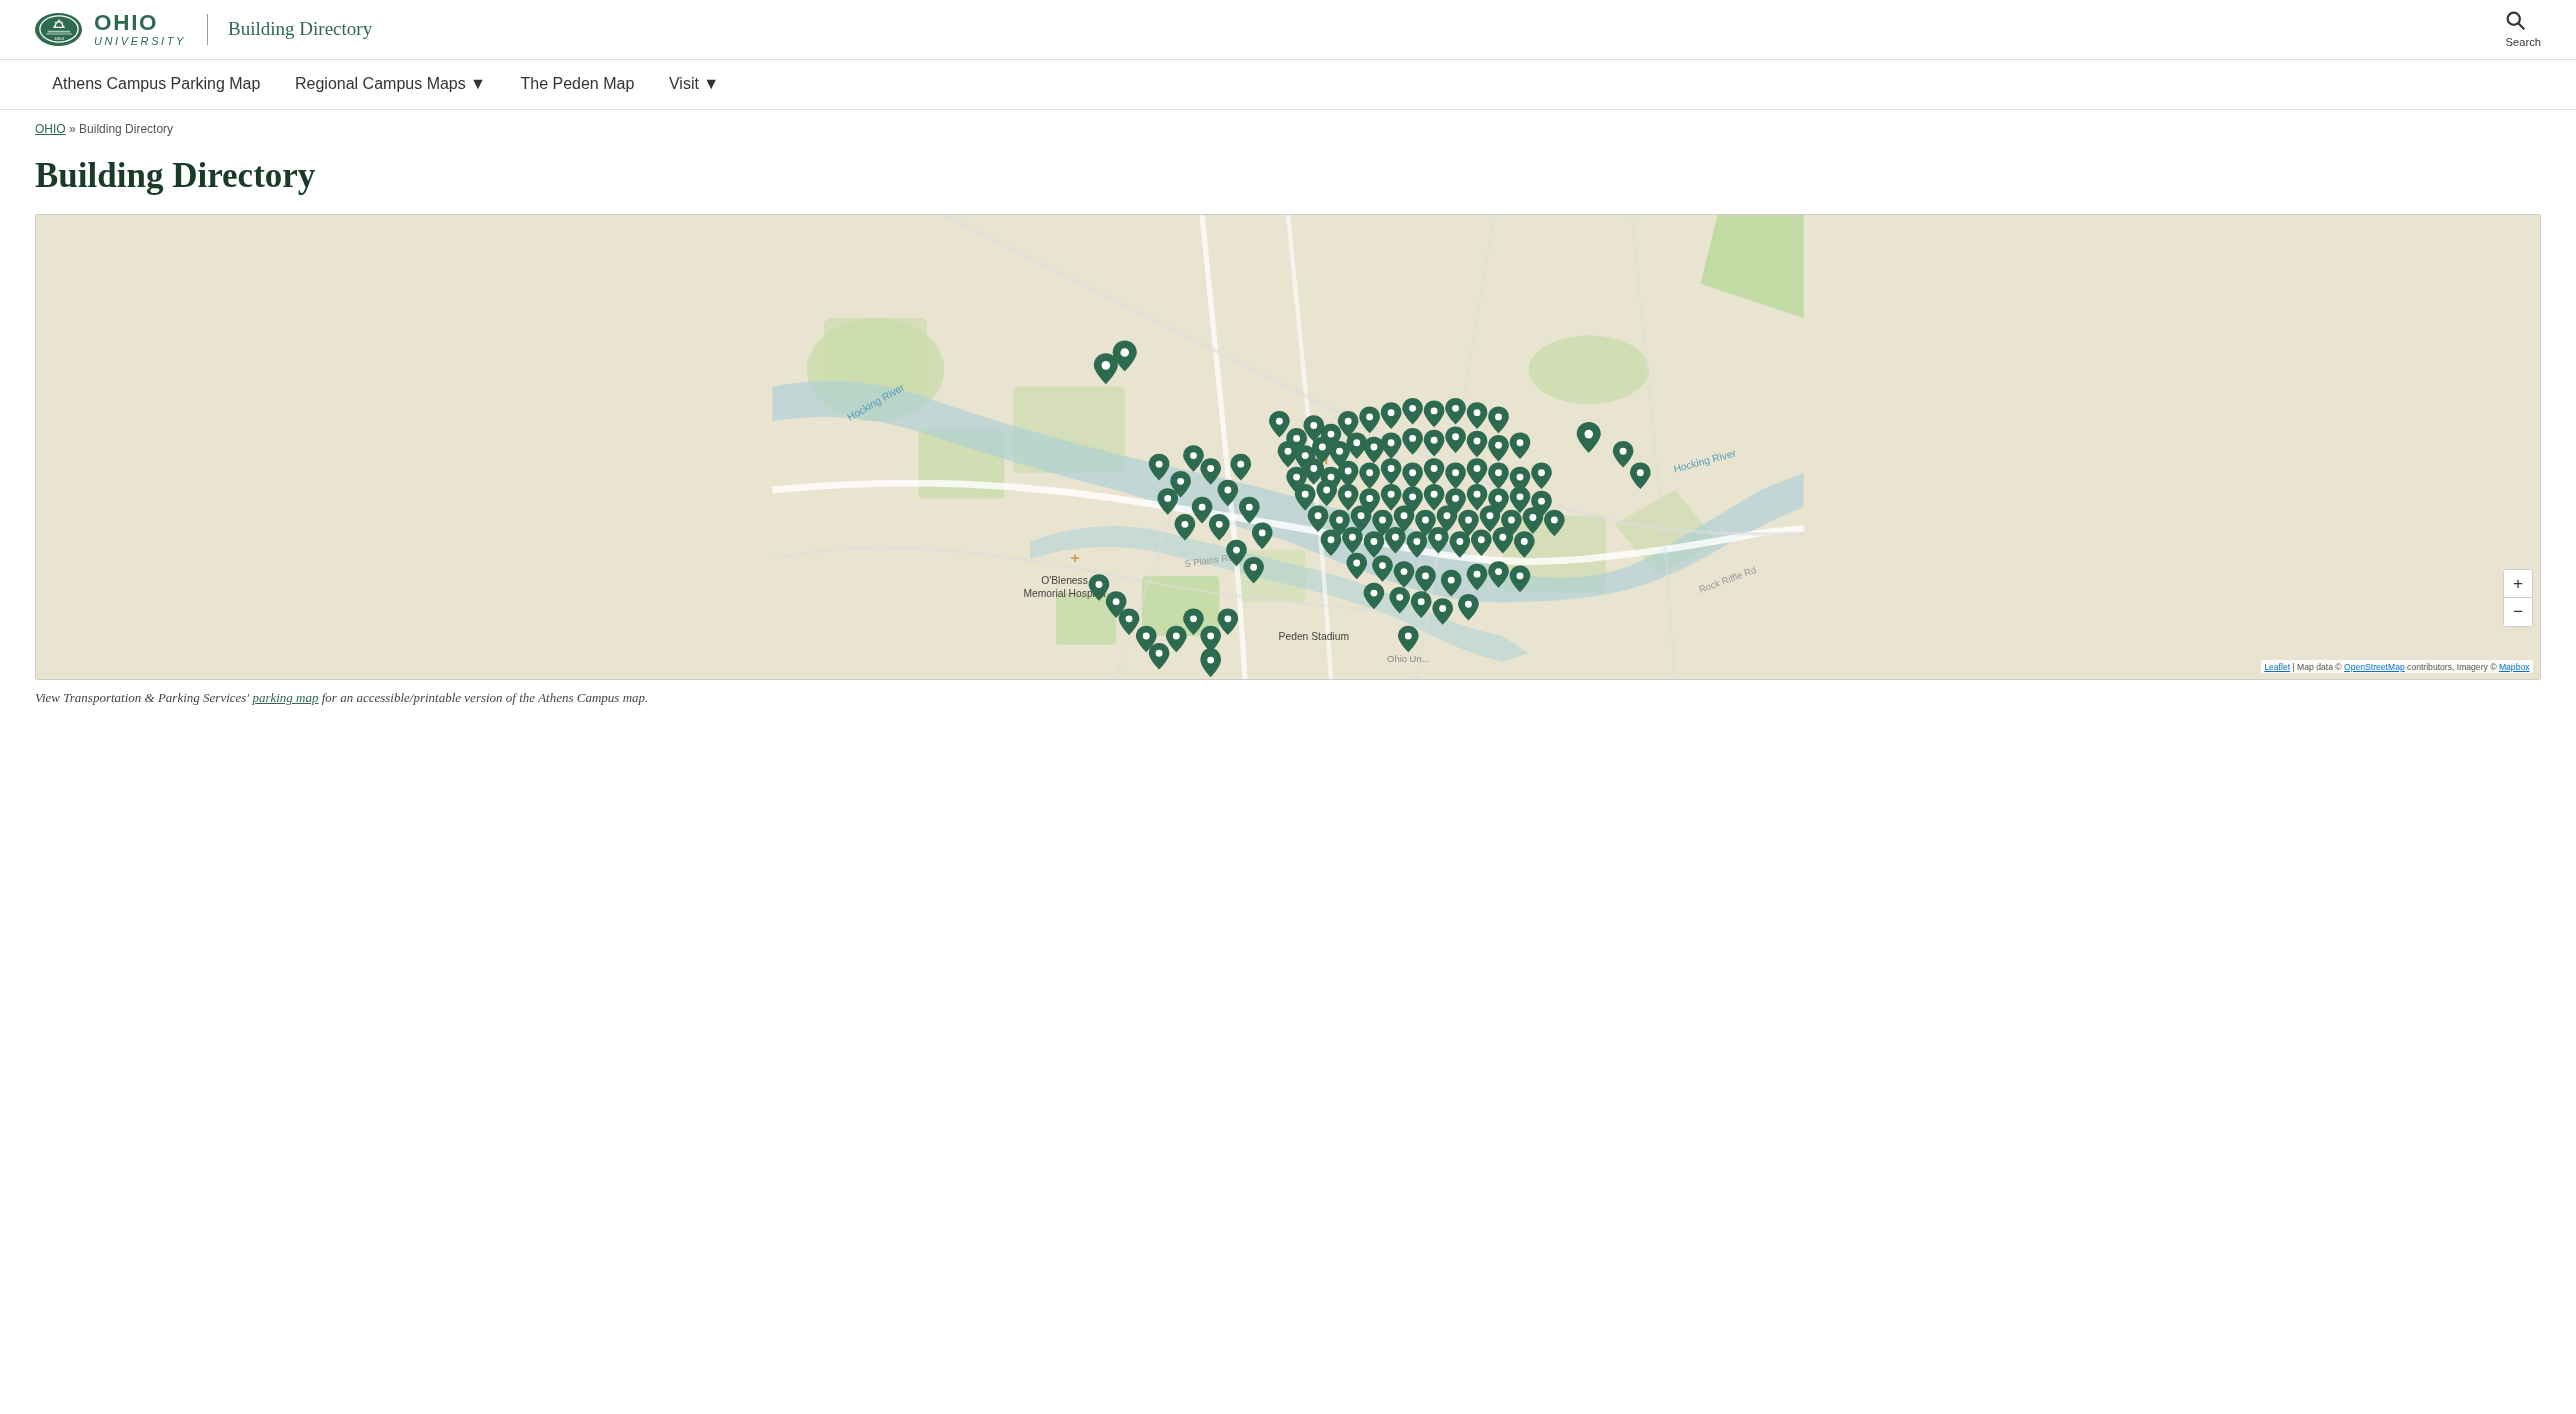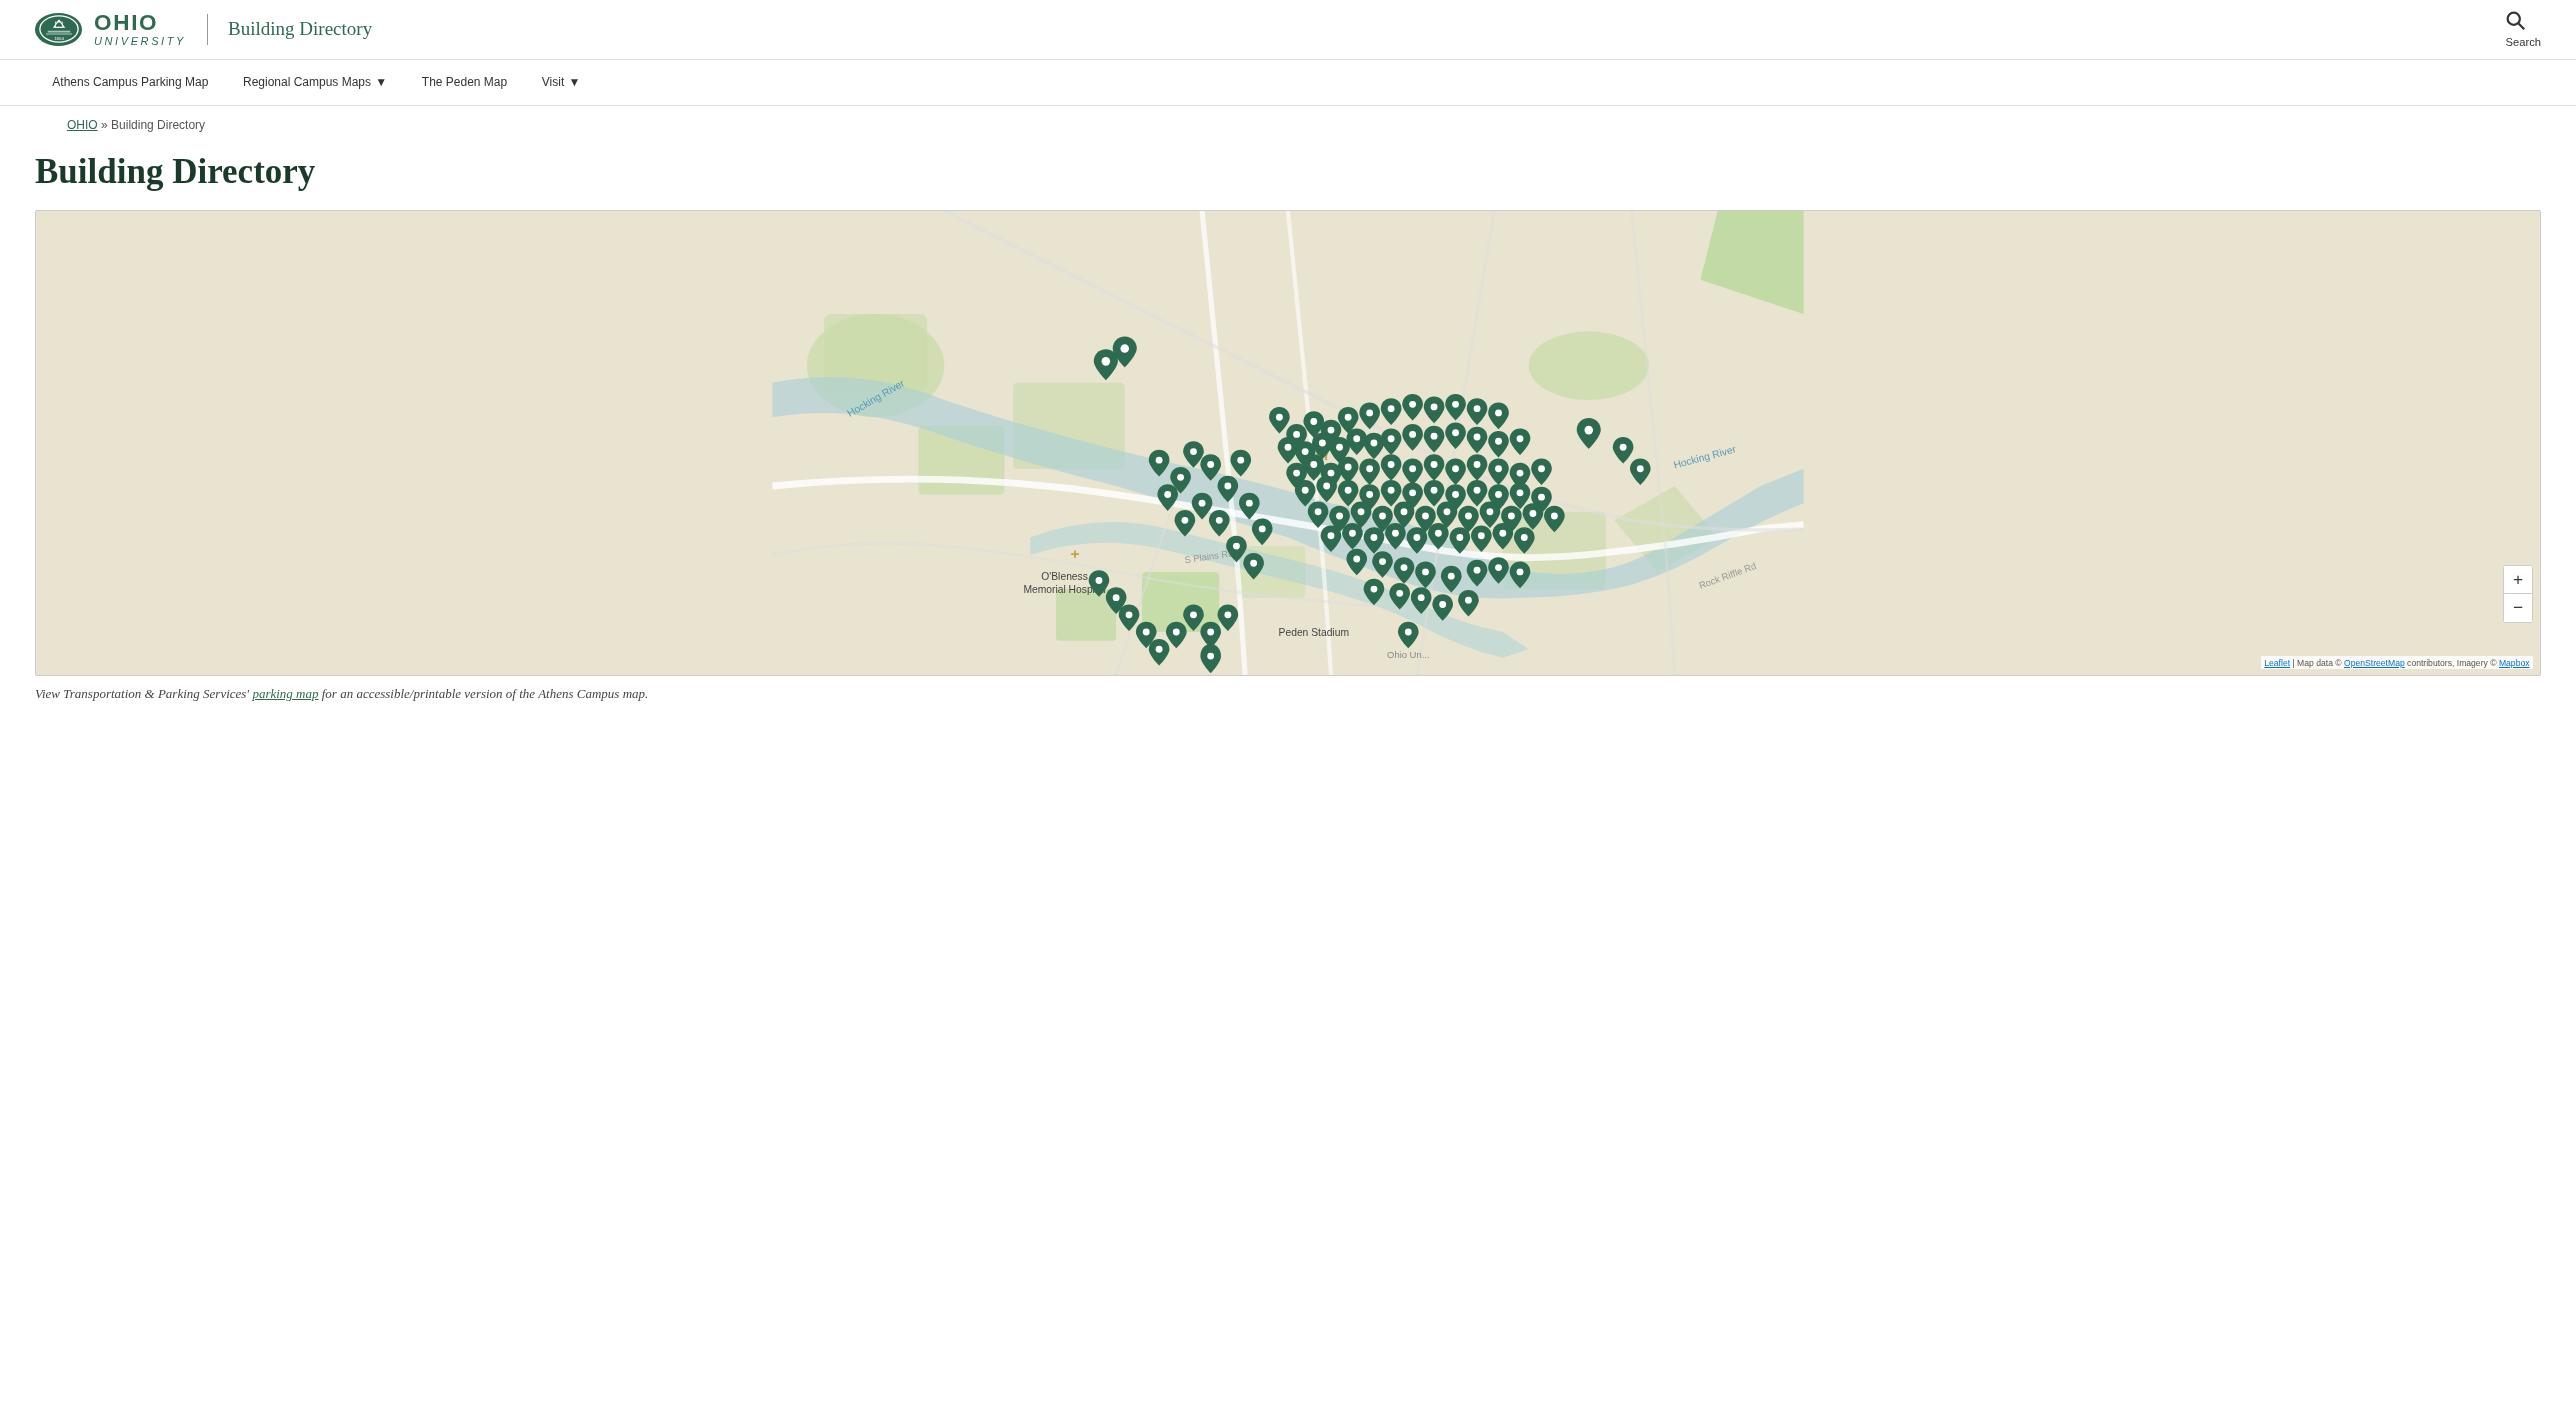--- a/index.html
+++ b/index.html
@@ -14,25 +14,25 @@
     .logo-ohio { font-size: 22.5px; font-weight: bold; color: #2d6a4f; letter-spacing: 1.7px; font-family: Arial, sans-serif; line-height: 1; }
     .logo-university { font-size: 11px; letter-spacing: 2.6px; color: #2d6a4f; font-family: Arial, sans-serif; font-style: italic; }
     .logo-divider { width: 0.9px; height: 31px; background: #999; margin: 0 8.6px; }
     .logo-dir { font-size: 19px; color: #2d6a4f; font-family: Georgia, serif; }
     .search-area { display: flex; flex-direction: column; align-items: center; cursor: pointer; }
     .search-icon-wrap { font-size: 19px; color: #333; }
     .search-label { font-size: 11.2px; color: #333; font-family: Arial, sans-serif; padding-left: 16px; }
 
     
     .nav { display: flex; align-items: center; padding: 0 35px; border-bottom: 1.7px solid #e0e0e0; gap: 0; }
-    .nav-item { padding: 15.5px 17.3px; font-size: 12px; color: #333; cursor: pointer; font-family: Arial, sans-serif; white-space: nowrap; text-decoration: none; display: flex; align-items: center; gap: 4.3px; }
+    .nav-item { padding: 15.5px 17.3px; font-size: 16px; color: #333; cursor: pointer; font-family: Arial, sans-serif; white-space: nowrap; text-decoration: none; display: flex; align-items: center; gap: 4.3px; }
     .nav-spacer { flex: 1; }
 
     
-    .breadcrumb { padding: 12px 35px; font-size: 12px; font-family: Arial, sans-serif; color: #555; margin-left: 32px; }
+    .breadcrumb { padding: 12px 35px; font-size: 12px; font-family: Arial, sans-serif; color: #555; }
     .breadcrumb a { color: #2d6a4f; text-decoration: underline; }
 
     
     .page-title { padding: 8.6px 35px 17.3px 35px; font-size: 35px; color: #1a3a2a; font-family: Georgia, serif; font-weight: bold; }
 
     
     .map-wrapper { margin: 0 35px; position: relative; }
     .map-container { width: 100%; height: 466px; background: #e8e4d0; border: 0.9px solid #ccc; position: relative; overflow: hidden; border-radius: 1.7px; }
 
     

